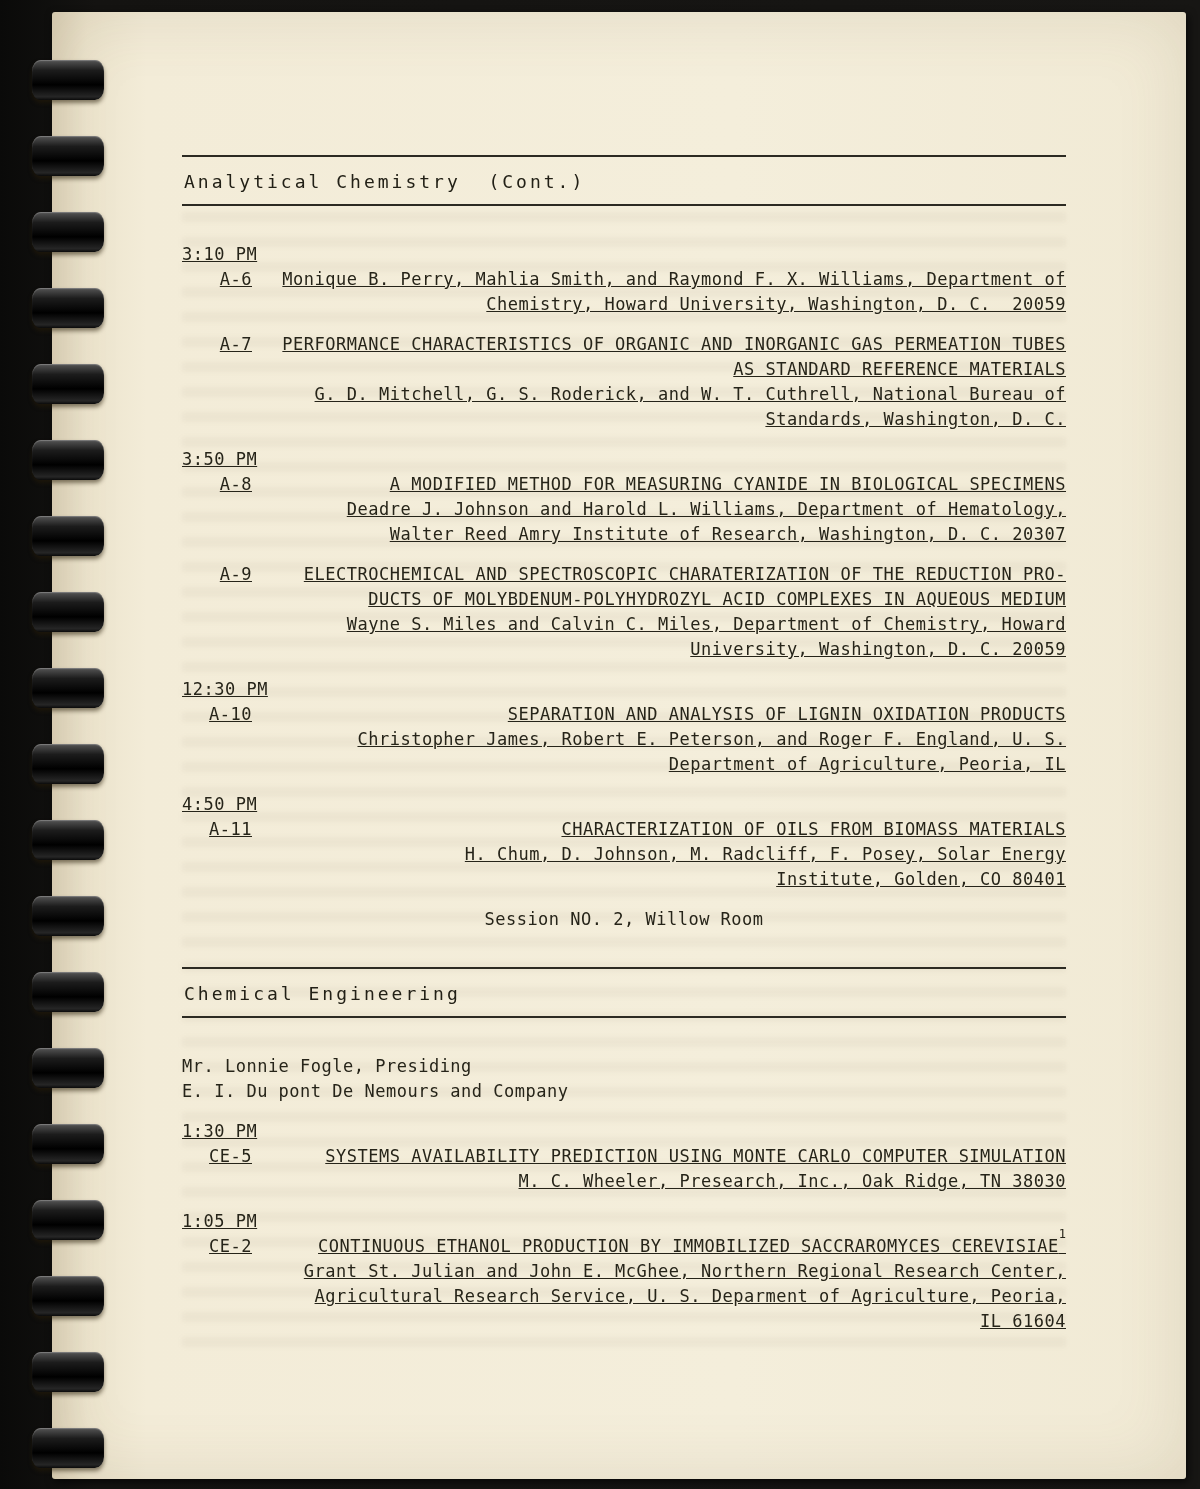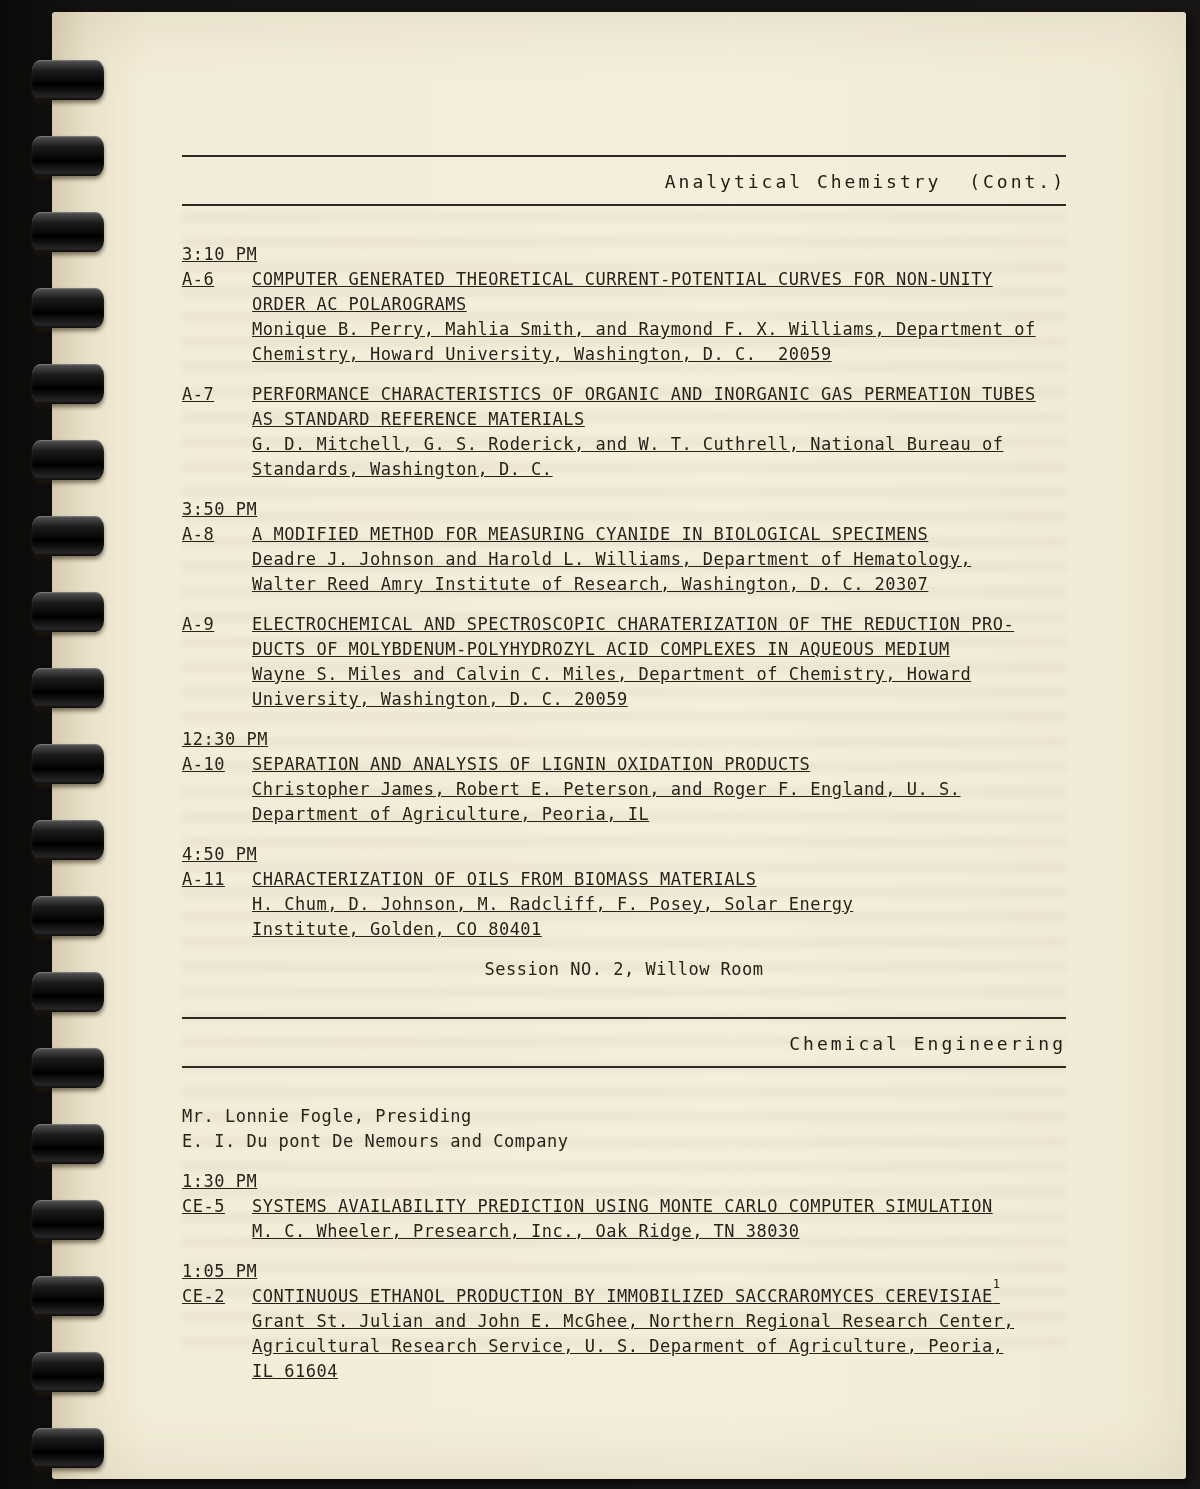--- a/index.html
+++ b/index.html
@@ -24,26 +24,26 @@
     box-shadow:0 3px 4px rgba(40,30,10,.55), inset 0 1px 1px rgba(255,255,255,.25);
   }
   .content {
     position:absolute; left:130px; top:0; width:884px;
     color:#262419; font-size:17px; line-height:25px; letter-spacing:.5px;
   }
   .rule { height:2px; background:#2c2a22; }
   .rule.r1 { margin-top:143px; }
   .section-title {
     margin:12px 0 10px 2px; letter-spacing:3px; font-size:18px;
-    color:#222016; white-space:pre;text-align:right;
+    color:#222016; white-space:pre;
   }
   .entries { margin-top:36px; }
   .entry { margin-bottom:15px;text-decoration:underline; }
   .time { color:#262419; }
-  .row { display:flex; }
+  .row { display:flex;text-align:right; }
   .code { width:70px; flex:none; }
   .ebody { flex:1; }
   .etitle, .eauthors, .presiding, .time, .code { white-space:pre-wrap; }
   .footer-line { text-align:center; margin:0 0 35px 0; }
   .presiding { margin-top:36px; }
   .entries.second { margin-top:15px; }
   sup.fn { font-size:12px; line-height:0; position:relative; top:-7px; letter-spacing:0; }
   
   .bleed {
     position:absolute; left:130px; top:200px; width:884px; height:1150px;
@@ -66,22 +66,20 @@
       <div class="section-title">Analytical Chemistry  (Cont.)</div>
       <div class="rule"></div>
 
       <div class="entries">
 
         <div class="entry">
           <div class="time">3:10 PM</div>
           <div class="row">
             <div class="code">A-6</div>
             <div class="ebody">
-              <div class="etitle">COMPUTER GENERATED THEORETICAL CURRENT-POTENTIAL CURVES FOR NON-UNITY
-ORDER AC POLAROGRAMS</div>
               <div class="eauthors">Monique B. Perry, Mahlia Smith, and Raymond F. X. Williams, Department of
 Chemistry, Howard University, Washington, D. C.  20059</div>
             </div>
           </div>
         </div>
 
         <div class="entry">
           <div class="row">
             <div class="code">A-7</div>
             <div class="ebody">

